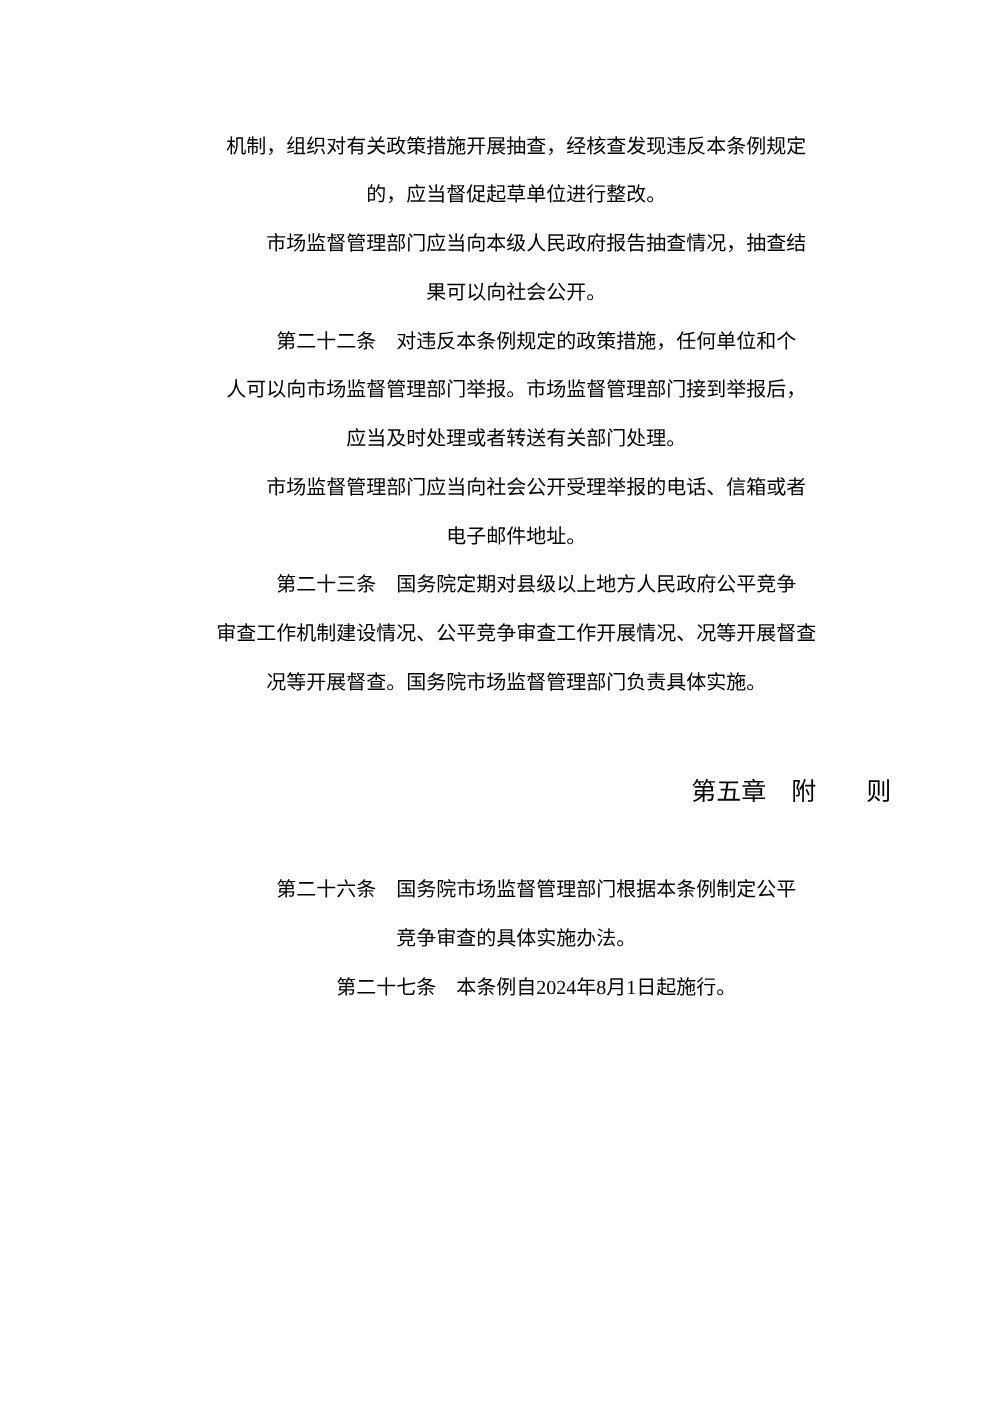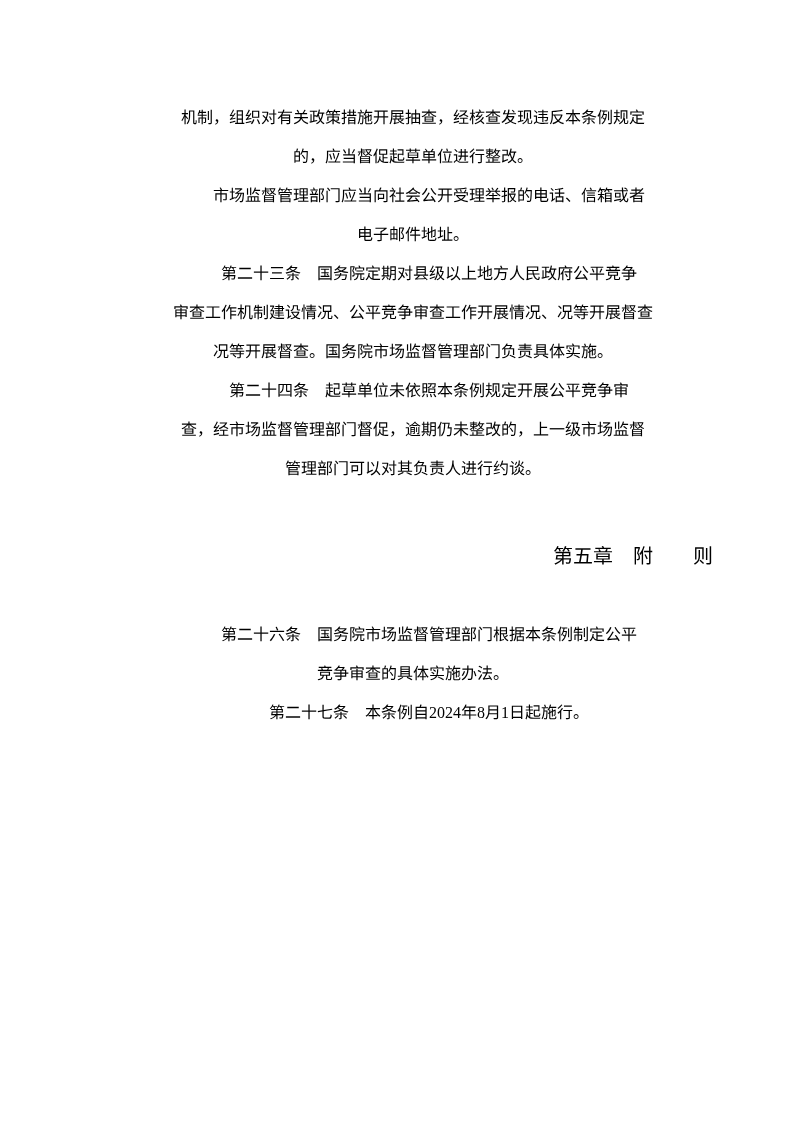--- a/index.html
+++ b/index.html
@@ -47,26 +47,28 @@
     white-space: pre-line;
   }
 </style>
 </head>
 <body>
 
 <div class="page">
   <div class="content">
     <p class="para no-indent">机制，组织对有关政策措施开展抽查，经核查发现违反本条例规定
 的，应当督促起草单位进行整改。</p>
+    <p class="para">市场监督管理部门应当向本级人民政府报告抽查情况，抽查结
+果可以向社会公开。</p>
+    <p class="para">第二十二条　对违反本条例规定的政策措施，任何单位和个
+人可以向市场监督管理部门举报。市场监督管理部门接到举报后，
+应当及时处理或者转送有关部门处理。</p>
     <p class="para">市场监督管理部门应当向社会公开受理举报的电话、信箱或者
 电子邮件地址。</p>
     <p class="para">第二十三条　国务院定期对县级以上地方人民政府公平竞争
 审查工作机制建设情况、公平竞争审查工作开展情况、况等开展督查
 况等开展督查。国务院市场监督管理部门负责具体实施。</p>
-    <p class="para">第二十四条　起草单位未依照本条例规定开展公平竞争审
-查，经市场监督管理部门督促，逾期仍未整改的，上一级市场监督
-管理部门可以对其负责人进行约谈。</p>
     <p class="chapter">第五章　附　　则</p>
     <p class="para">第二十六条　国务院市场监督管理部门根据本条例制定公平
 竞争审查的具体实施办法。</p>
     <p class="para">第二十七条　本条例自2024年8月1日起施行。</p>
   </div>
 </div>
 
 </body></html>

